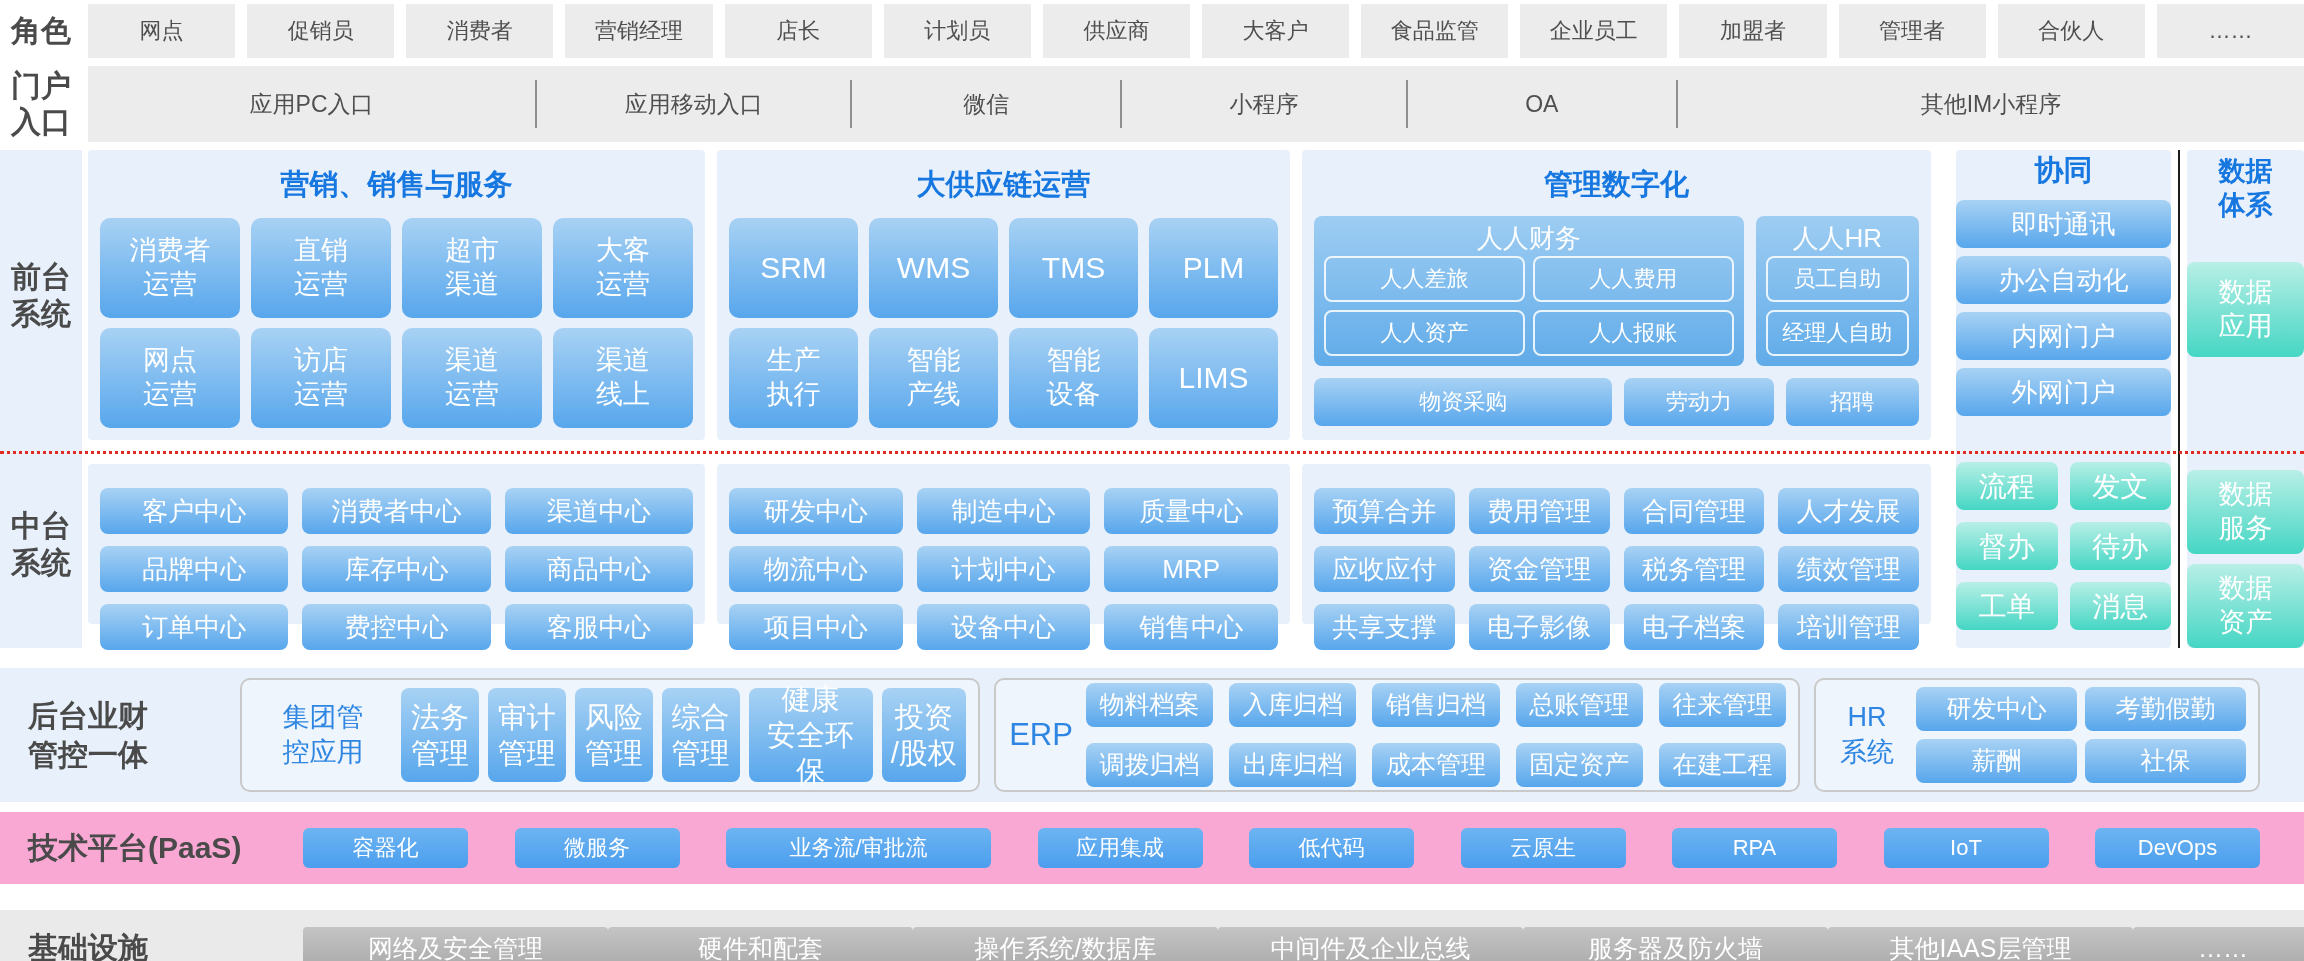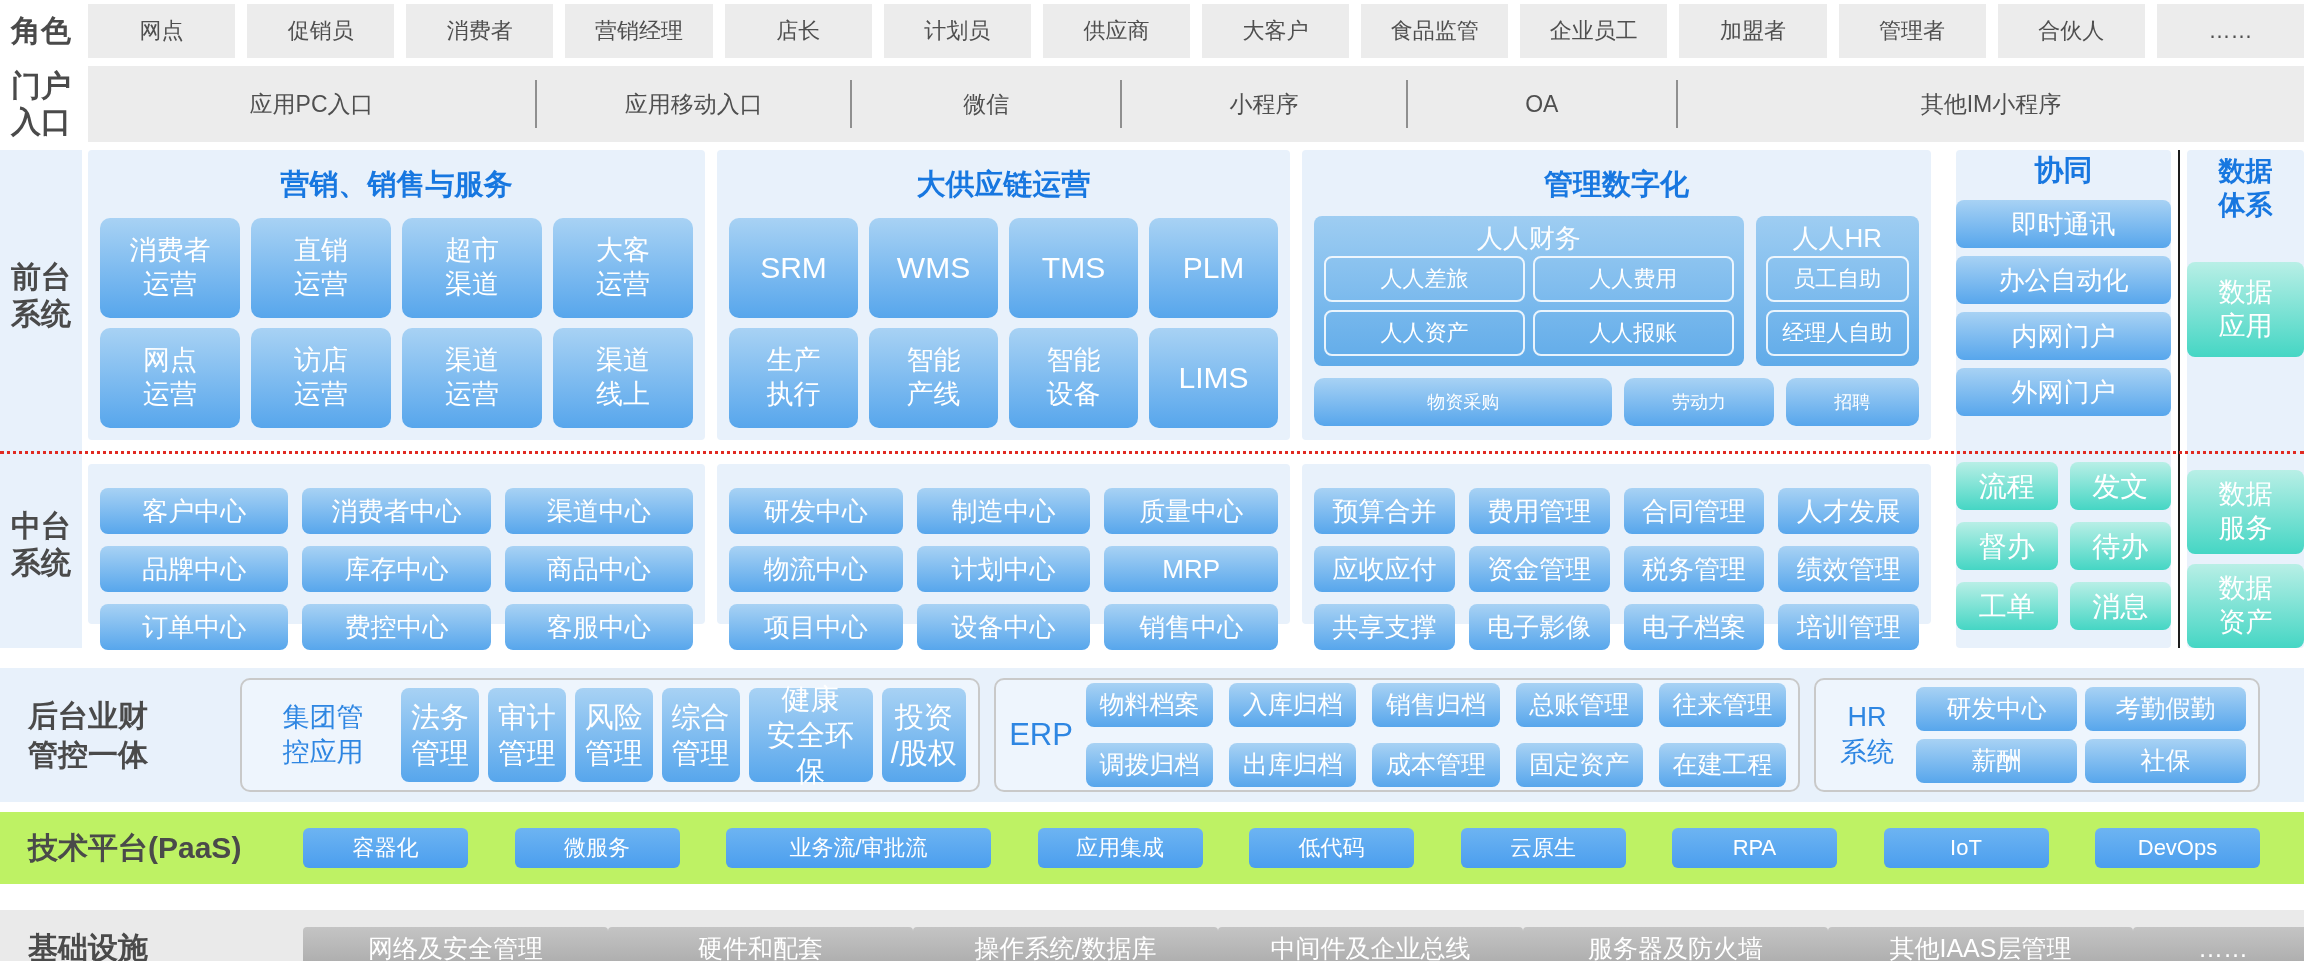--- a/index.html
+++ b/index.html
@@ -61,21 +61,21 @@
   .mgroup { background: linear-gradient(180deg, #9ecdf2 0%, #60abe9 100%); border-radius: 8px;
             padding: 4px 10px 10px; display: flex; flex-direction: column; }
   .mg1 { flex: 3; }
   .mg2 { flex: 1.05; justify-content: space-between; }
   .mgroup-title { text-align: center; color: rgba(255,255,255,0.97); font-size: 26px; height: 36px; line-height: 36px; }
   .mchips2 { display: grid; grid-template-columns: 1fr 1fr; gap: 8px; flex: 1; }
   .mchips1 { display: grid; grid-template-columns: 1fr; gap: 8px; flex: 1; }
   .mchip { border: 2px solid rgba(255,255,255,0.85); border-radius: 8px; color: #fff; font-size: 22px;
            display: flex; align-items: center; justify-content: center; }
   .mg-bottom { display: flex; gap: 12px; margin-top: 12px; height: 48px; }
-  .mgb { font-size: 18px; border-radius: 10px; }
+  .mgb { font-size: 22px; }
   .mgb0 { flex: 1.9; } .mgb1 { flex: 0.95; } .mgb2 { flex: 0.85; }
 
   
   .co-title { margin-bottom: 10px; }
   .co-tile { height: 48px; font-size: 26px; margin-bottom: 8px; }
   .co-spacer { height: 38px; }
   .co-grid { display: grid; grid-template-columns: 1fr 1fr; gap: 12px 12px; }
   .co-teal { height: 48px; font-size: 28px; }
 
   
@@ -101,21 +101,21 @@
   .bt0,.bt1,.bt2,.bt3 { flex: 1; } .bt4 { flex: 1.7; } .bt5 { flex: 1.1; }
   .bo-g2 { width: 806px; margin-left: 14px; gap: 12px; }
   .erp-title { font-size: 31px; width: 66px; }
   .erp-grid { flex: 1; display: grid; grid-template-columns: repeat(5, 1fr); gap: 16px; }
   .erp-chip { height: 44px; font-size: 25px; }
   .bo-g3 { width: 446px; margin-left: 14px; gap: 10px; }
   .hr-title { width: 78px; font-size: 27px; }
   .hr-grid { flex: 1; display: grid; grid-template-columns: 1fr 1fr; gap: 8px; }
 
   
-  .paas { margin-top: 10px; height: 72px; background: #bef264; display: flex; align-items: center; }
+  .paas { margin-top: 10px; height: 72px; background: #f9a8d4; display: flex; align-items: center; }
   .band-label { flex: none; width: 255px; margin-left: 28px; font-size: 30px; font-weight: bold; color: #4a4a4a; }
   .paas-tiles { flex: 1; display: flex; justify-content: space-between; margin: 0 44px 0 20px; }
   .paas-tile { height: 40px; font-size: 22px; border-radius: 6px; width: 165px;
                background: linear-gradient(180deg, #6db4f2 0%, #4b9eee 100%); }
   .paas-wide { width: 265px; }
 
   
   .infra { margin-top: 26px; height: 77px; background: #eaeaea; display: flex; align-items: center; }
   .infra-tiles { flex: 1; display: flex; justify-content: space-between; margin: 0 44px 0 20px; }
   .infra-tile { height: 44px; font-size: 25px; border-radius: 4px; width: 305px; color: #fff;

